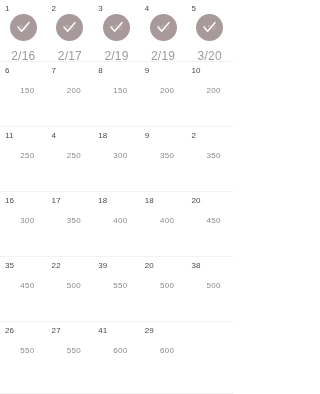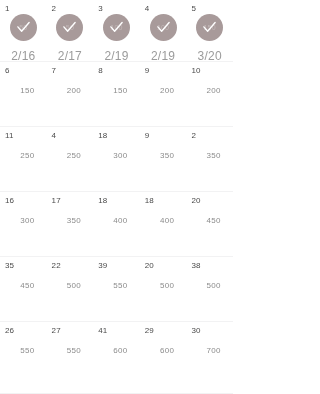--- a/index.html
+++ b/index.html
@@ -266,18 +266,14 @@
         <span class="plain-value">550</span>
       </div>
       <div class="cal-cell">
         <span class="day-num">41</span>
         <span class="plain-value">600</span>
       </div>
       <div class="cal-cell">
         <span class="day-num">29</span>
         <span class="plain-value">600</span>
       </div>
-      <div class="cal-cell">
-        <span class="day-num">30</span>
-        <span class="plain-value">700</span>
-      </div>
     </div>
   </div>
 
 </body></html>

